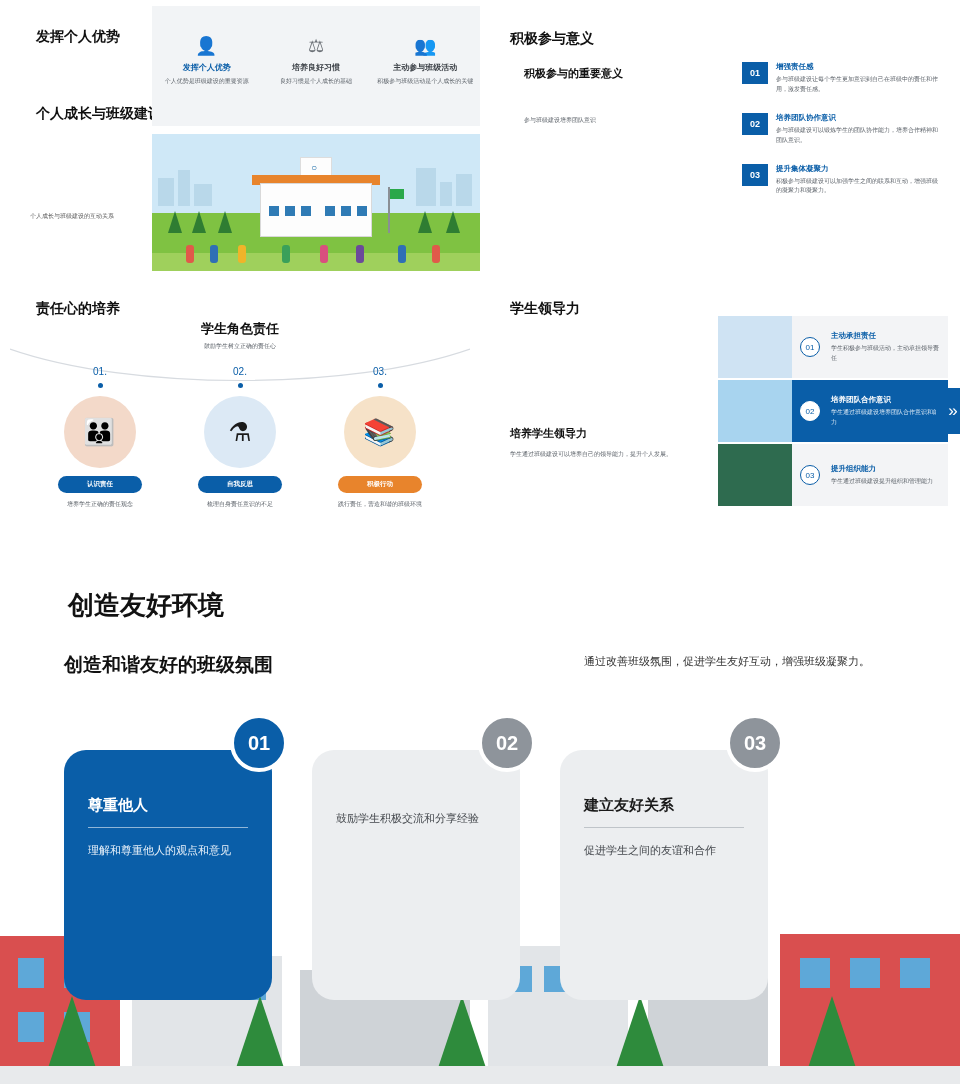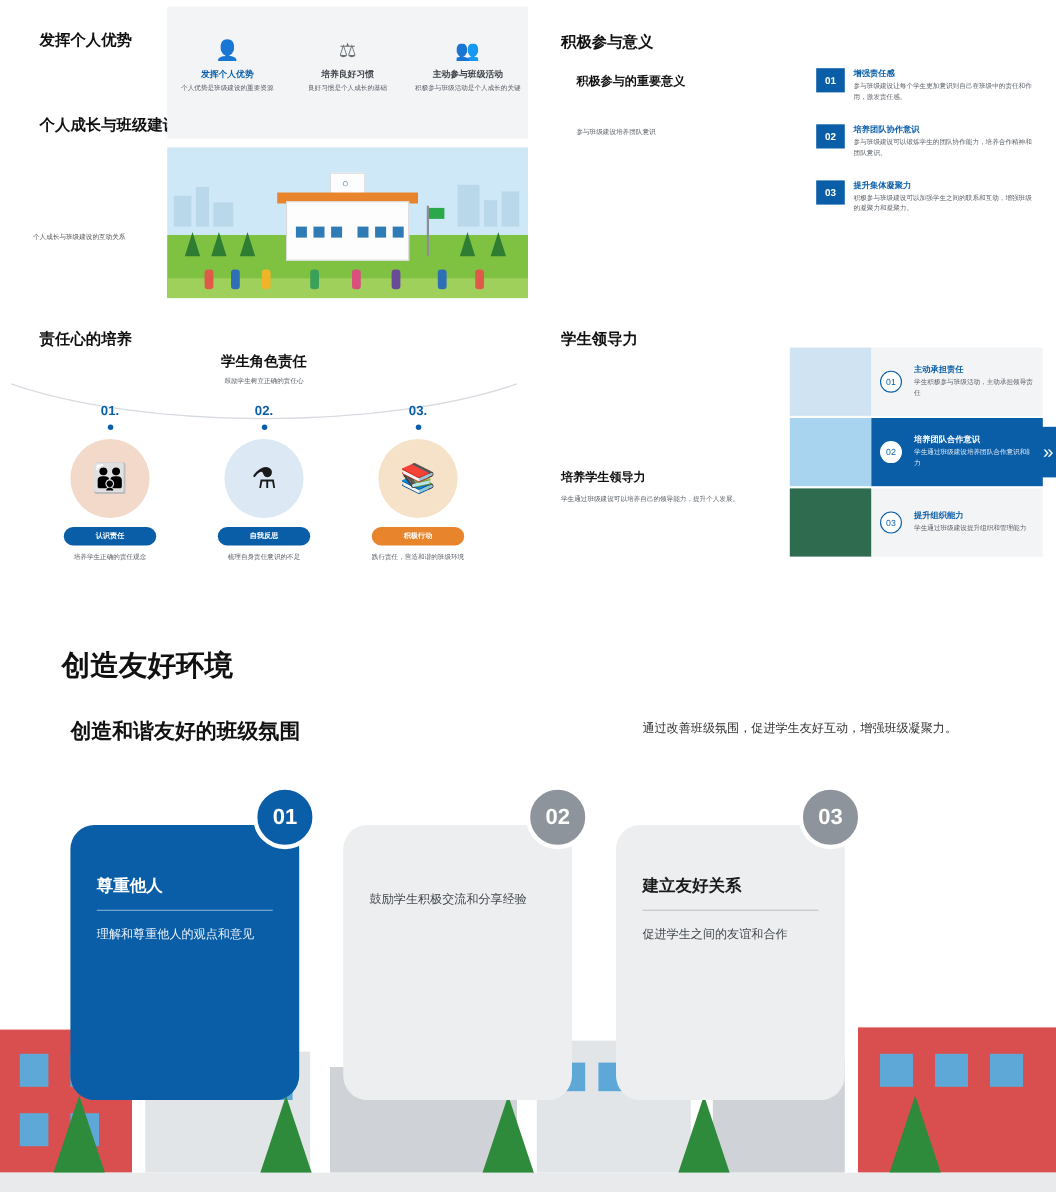--- a/index.html
+++ b/index.html
@@ -78,21 +78,21 @@
   
   #q3 { left: 0; top: 290px; width: 480px; height: 270px; }
   #q3 .t1 { position: absolute; left: 36px; top: 10px; }
   #q3 .ctr-title { position: absolute; left: 0; right: 0; top: 30px; text-align: center; font-size: 13px; font-weight: bold; color: #111; }
   #q3 .ctr-sub { position: absolute; left: 0; right: 0; top: 52px; text-align: center; font-size: 6px; color: #5b6168; }
   .curve {
     position: absolute; left: 10px; top: 55px; width: 460px; height: 40px;
   }
   .roles { position: absolute; left: 40px; top: 76px; width: 400px; display: flex; justify-content: space-between; }
   .role { width: 120px; text-align: center; }
-  .role .rn { font-size: 12px; font-weight: bold; color: #0a5ea8; }
+  .role .rn { font-size: 10px; font-weight: normal; color: #0a5ea8; }
   .role .dot { width: 5px; height: 5px; border-radius: 50%; background: #0a5ea8; margin: 6px auto 0; }
   .role .circ {
     width: 72px; height: 72px; border-radius: 50%; margin: 8px auto 0;
     display: flex; align-items: center; justify-content: center; font-size: 26px;
     overflow: hidden; position: relative;
   }
   .role .pill {
     margin: 8px auto 0; width: 84px; padding: 4px 0; border-radius: 9px;
     font-size: 6.5px; color: #fff; font-weight: bold;
   }
@@ -121,21 +121,21 @@
   .lrow .rp { font-size: 6px; color: #5b6168; margin-top: 3px; line-height: 1.6; }
   .lrow.active .rp { color: #dce9f5; }
   .chev {
     position: absolute; right: -22px; top: 72px; width: 34px; height: 46px;
     background: #0a5ea8; color: #fff; display: flex; align-items: center;
     justify-content: center; font-size: 17px;
   }
 
   
   #big { left: 0; top: 560px; width: 960px; height: 524px; background: #fff; overflow: hidden; }
-  #big .h1 { position: absolute; left: 56px; top: 28px; font-size: 26px; font-weight: bold; color: #111; }
+  #big .h1 { position: absolute; left: 68px; top: 28px; font-size: 26px; font-weight: bold; color: #111; }
   #big .h2 { position: absolute; left: 64px; top: 92px; font-size: 19px; font-weight: bold; color: #111; }
   #big .lead { position: absolute; left: 584px; top: 94px; font-size: 11px; color: #333; }
 
   .cards { position: absolute; left: 64px; top: 190px; width: 834px; display: flex; gap: 40px; }
   .card {
     width: 208px; height: 250px; border-radius: 22px; padding: 46px 24px 0 24px;
     position: relative;
   }
   .card.blue { background: #0a5ea8; color: #fff; }
   .card.gray { background: #eceef0; color: #1a1a1a; }

